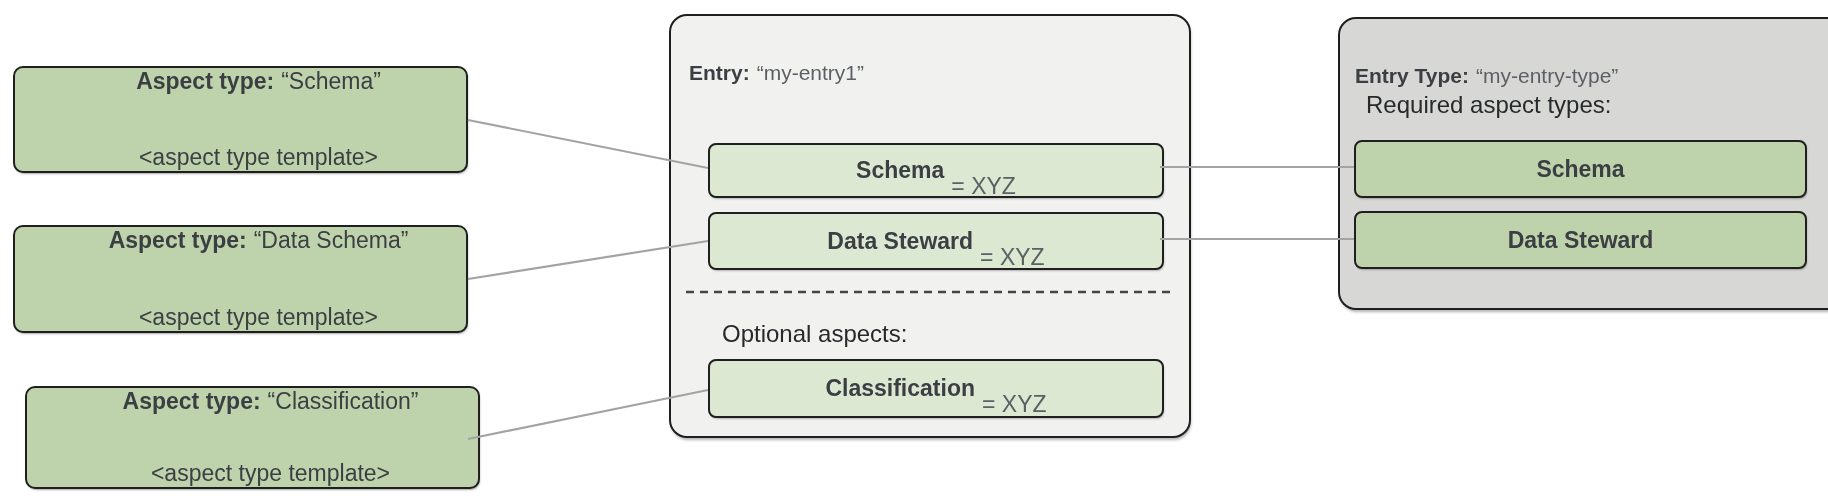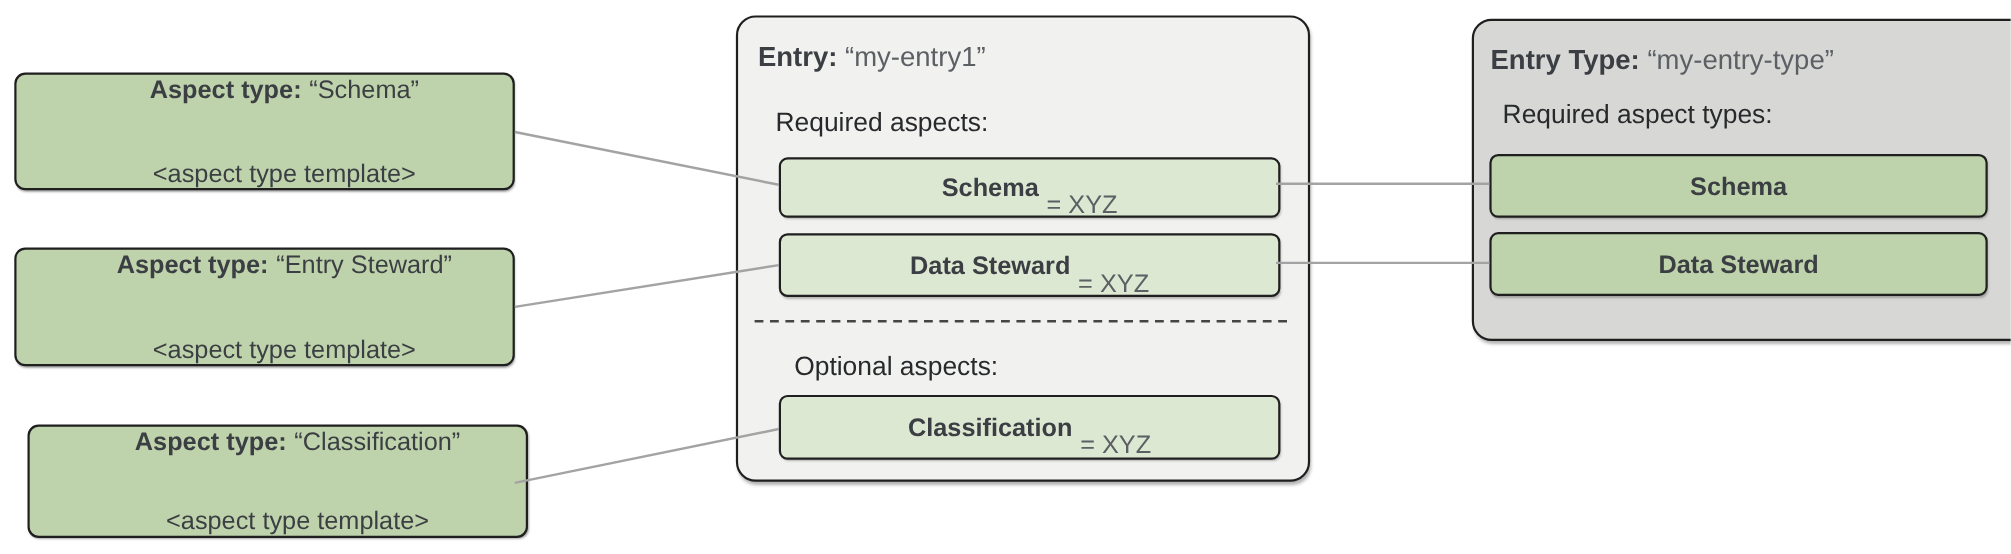--- a/index.html
+++ b/index.html
@@ -43,21 +43,21 @@
   
   .entry-box{
     position:absolute;left:669px;top:14px;width:522px;height:424px;
     background:var(--entry-bg);
     border:2.5px solid var(--box-border);
     border-radius:18px;box-sizing:border-box;
     box-shadow:1px 3px 3px -1px rgba(0,0,0,0.3);
     z-index:1;
   }
   .panel-title{
-    position:absolute;font-size:25px;white-space:nowrap;
+    position:absolute;font-size:21px;white-space:nowrap;margin-top:23px;
   }
   .panel-title .bold{font-weight:bold;color:var(--text-primary);}
   .panel-title .val{margin-left:7px;color:var(--text-secondary);}
   .section-label{
     position:absolute;font-size:24px;color:var(--text-label);white-space:nowrap;
   }
   .entry-box .panel-title{left:18px;top:22px;}
   .entry-box .required-label{left:34px;top:82px;}
   .entry-box .optional-label{left:34px;top:304px;margin-left:17px;}
   .aspect-row{
@@ -110,37 +110,36 @@
 
   <div class="aspect-box" id="aspect-box-1">
     <div>
       <span class="bold">Aspect type:</span><span class="val">“Schema”</span>
     </div>
     <div class="template">&lt;aspect type template&gt;</div>
   </div>
 
   <div class="aspect-box" id="aspect-box-2">
     <div>
-      <span class="bold">Aspect type:</span><span class="val">“Entry Steward”</span>
+      <span class="bold">Aspect type:</span><span class="val">“Data Schema”</span>
     </div>
     <div class="template">&lt;aspect type template&gt;</div>
   </div>
 
   <div class="aspect-box" id="aspect-box-3">
     <div>
       <span class="bold">Aspect type:</span><span class="val">“Classification”</span>
     </div>
     <div class="template">&lt;aspect type template&gt;</div>
   </div>
 
   <div class="entry-box">
     <div class="panel-title">
       <span class="bold">Entry:</span><span class="val">“my-entry1”</span>
     </div>
-    <div class="section-label required-label">Required aspects:</div>
 
     <div class="aspect-row" id="entry-aspect-schema">
       <span class="bold">Schema</span>
         <span class="val">= XYZ</span>
     </div>
     <div class="aspect-row" id="entry-aspect-data-steward">
       <span class="bold">Data Steward</span>
         <span class="val">= XYZ</span>
     </div>
 

